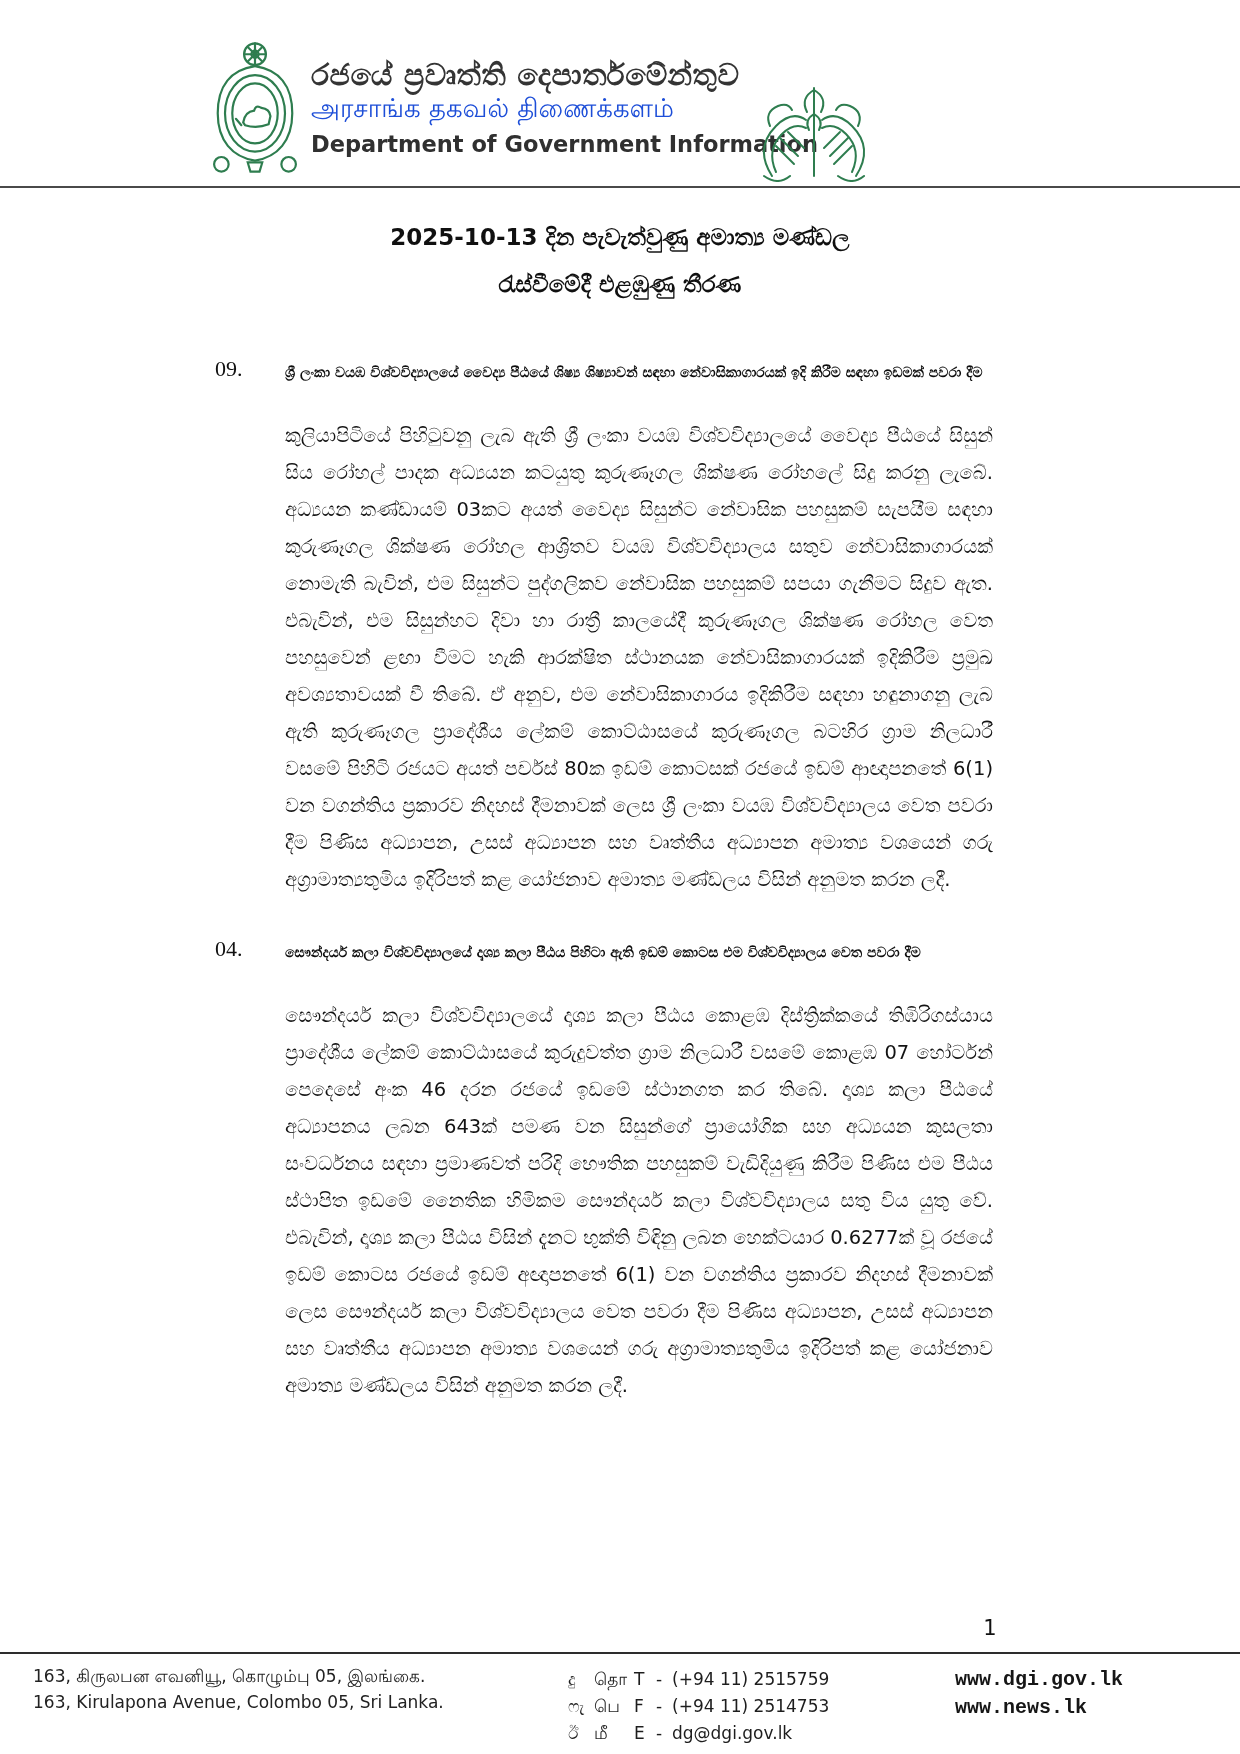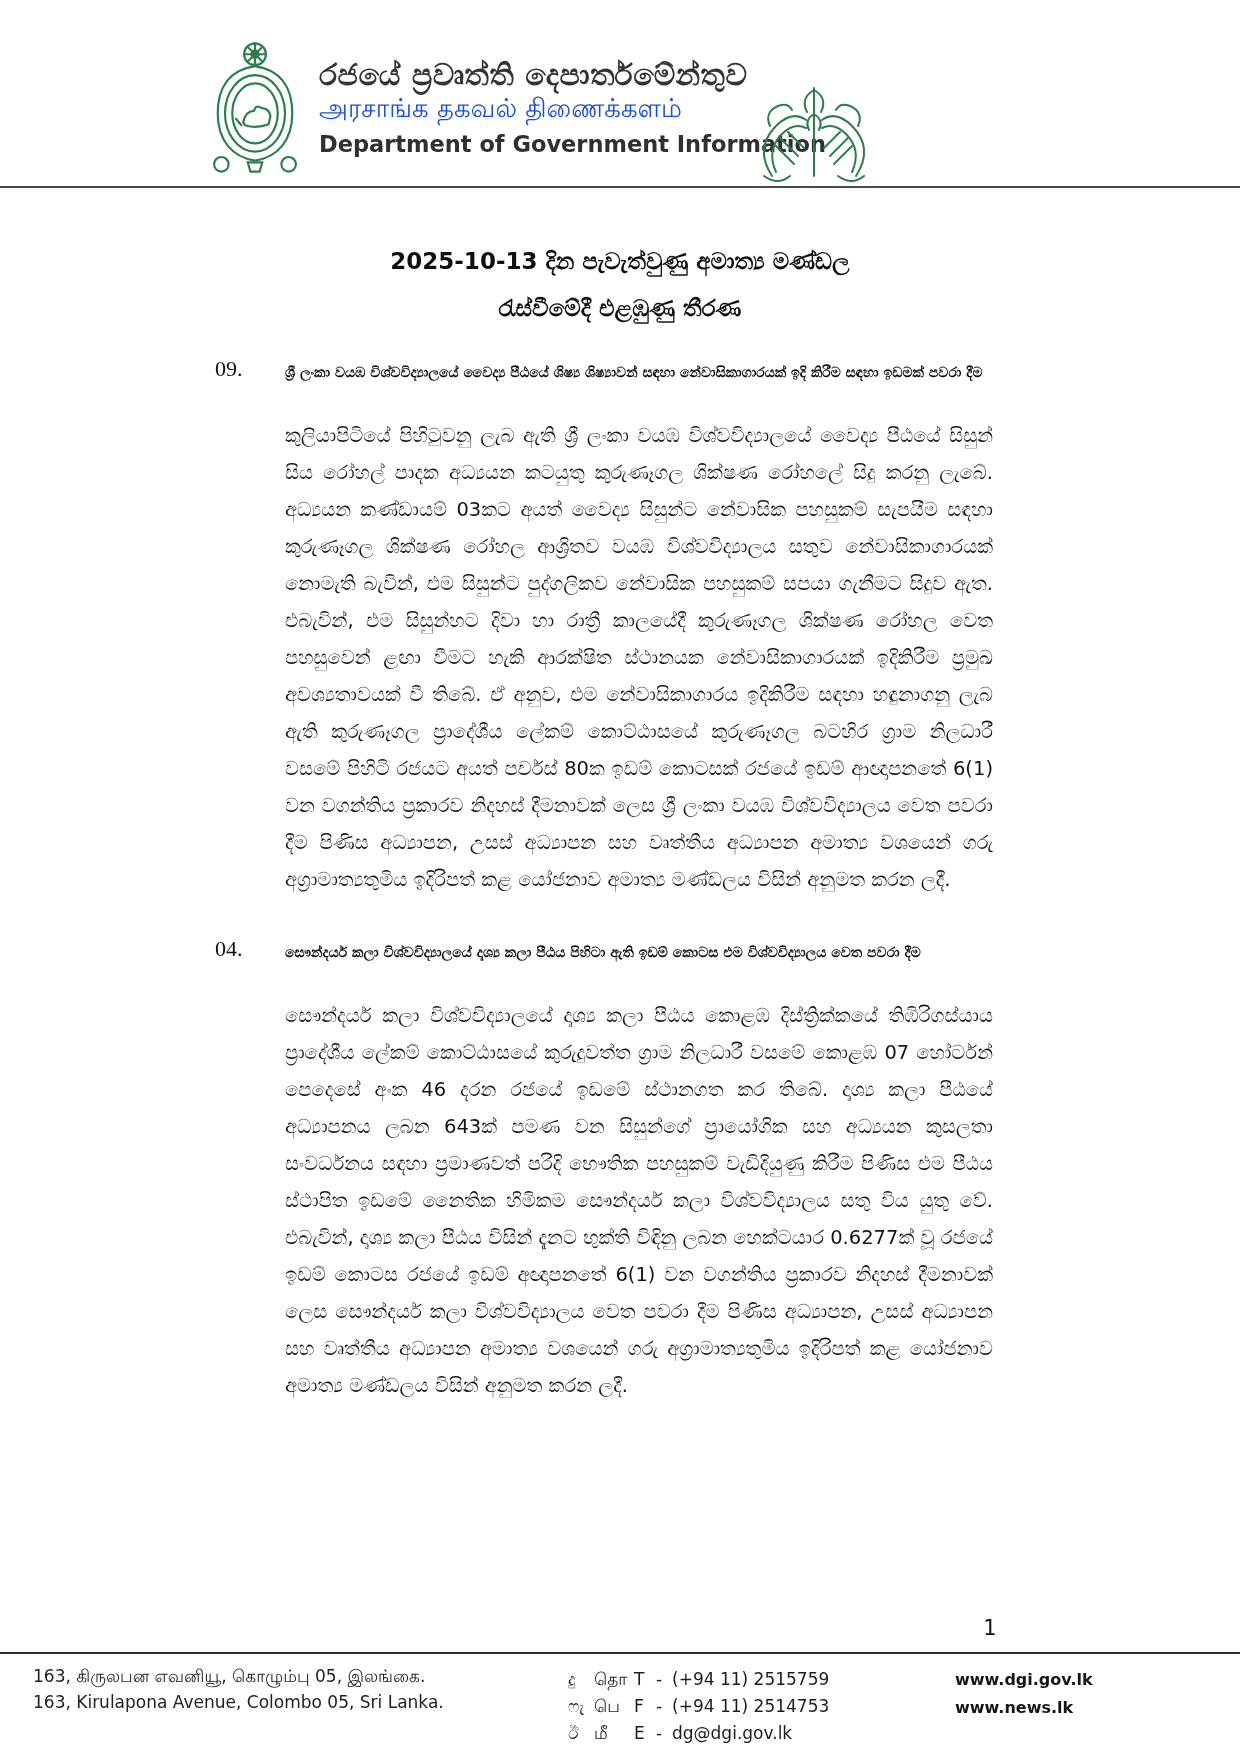--- a/index.html
+++ b/index.html
@@ -5,32 +5,32 @@
   html,body { margin:0; padding:0; background:#ffffff; }
   .page {
     position:relative; width:1240px; height:1754px; margin:0 auto;
     background:#ffffff; overflow:hidden;
     font-family:"DejaVu Sans","Liberation Sans",sans-serif;
     color:#1a1a1a;
   }
 
   
   .header { position:absolute; top:36px; left:205px; width:700px;
-            display:flex; align-items:center; gap:14px; }
+            display:flex; align-items:center; gap:6px; }
   .emblem-left { width:100px; height:142px; flex:0 0 auto; }
   .header-titles { display:flex; flex-direction:column; justify-content:center; }
   .dept-si { font-size:30px; font-weight:bold; color:#343434; letter-spacing:0.5px; }
   .dept-ta { font-size:26px; color:#1d4ed8; margin-top:0; }
   .dept-en { font-size:22.5px; font-weight:bold; color:#303030; margin-top:4px; }
   .emblem-right { position:absolute; top:80px; left:742px; width:145px; height:102px; }
   .header-rule { position:absolute; top:186px; left:0; width:1240px;
                  border-top:2px solid #4a4a4a; }
 
   
-  .doc-title { position:absolute; top:238px; left:0; width:1240px;
+  .doc-title { position:absolute; top:214px; left:0; width:1240px;
                text-align:center; font-weight:bold; color:#101010;
                font-size:23px; line-height:47px; }
 
   
   .content { position:absolute; top:354px; left:215px; width:778px; }
   .section { display:grid; grid-template-columns:70px 1fr; margin-bottom:36px; }
   .sec-num { font-family:"Liberation Serif","DejaVu Serif",serif;
              font-size:22px; color:#111; padding-top:2px; }
   .sec-heading { font-size:14px; font-weight:bold; line-height:37px;
                  text-align:justify; color:#0e0e0e; }
@@ -42,21 +42,21 @@
               text-align:center; font-size:21px; color:#111; }
   .footer-rule { position:absolute; top:1652px; left:0; width:1240px;
                  border-top:2.5px solid #2d2d2d; }
   .footer-address { position:absolute; top:1663px; left:33px;
                     font-size:17px; line-height:26px; color:#222; }
   .footer-contacts { position:absolute; top:1666px; left:568px;
                      font-size:17px; line-height:27px; color:#1d1d1d; }
   .contact-row { display:grid; grid-template-columns:26px 40px 22px 16px auto;
                  align-items:baseline; }
   .footer-sites { position:absolute; top:1666px; left:955px;
-                  font-size:16px; line-height:28px; font-weight:600; color:#161616; }
+                  font-size:20px; line-height:28px; font-weight:600; color:#161616;font-family:Liberation Mono, monospace; }
 </style>
 </head>
 <body>
 
 <div class="page">
 
   <div class="header">
     <span class="emblem-left">
       <svg viewBox="0 0 110 150" width="100" height="142" fill="none" stroke="#2e7d4f" stroke-width="2.4" stroke-linecap="round">
 

